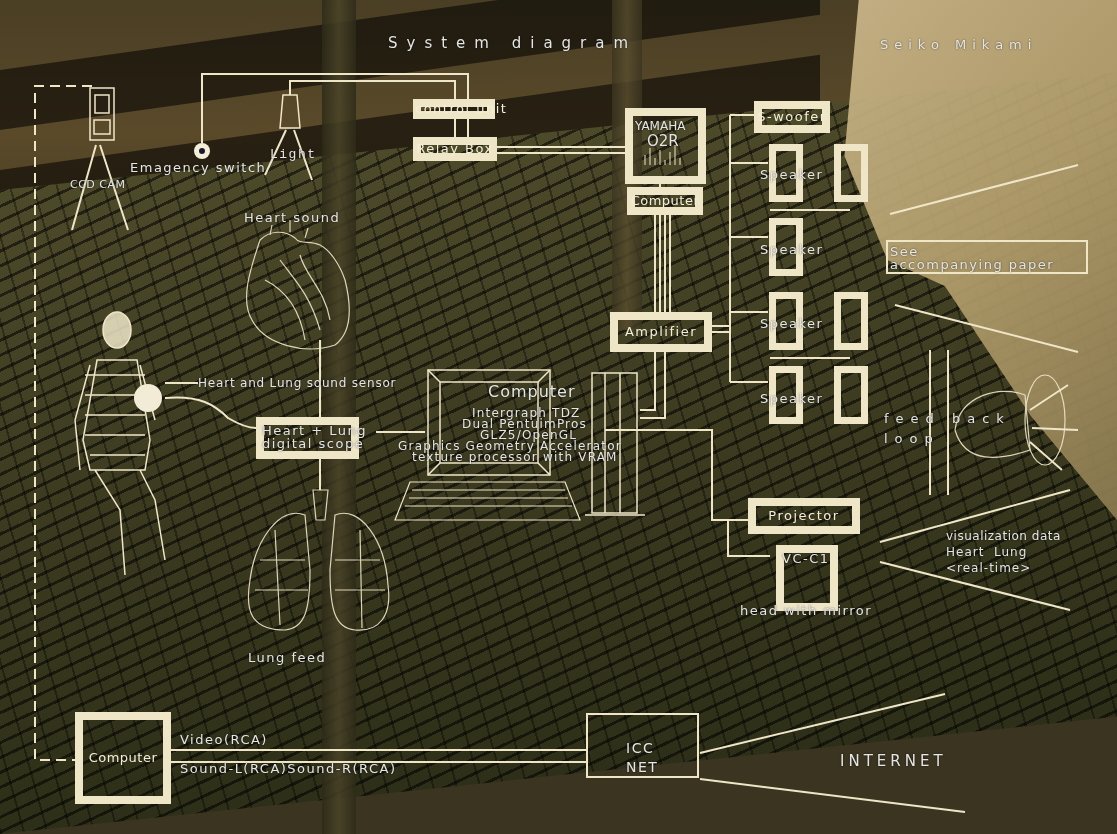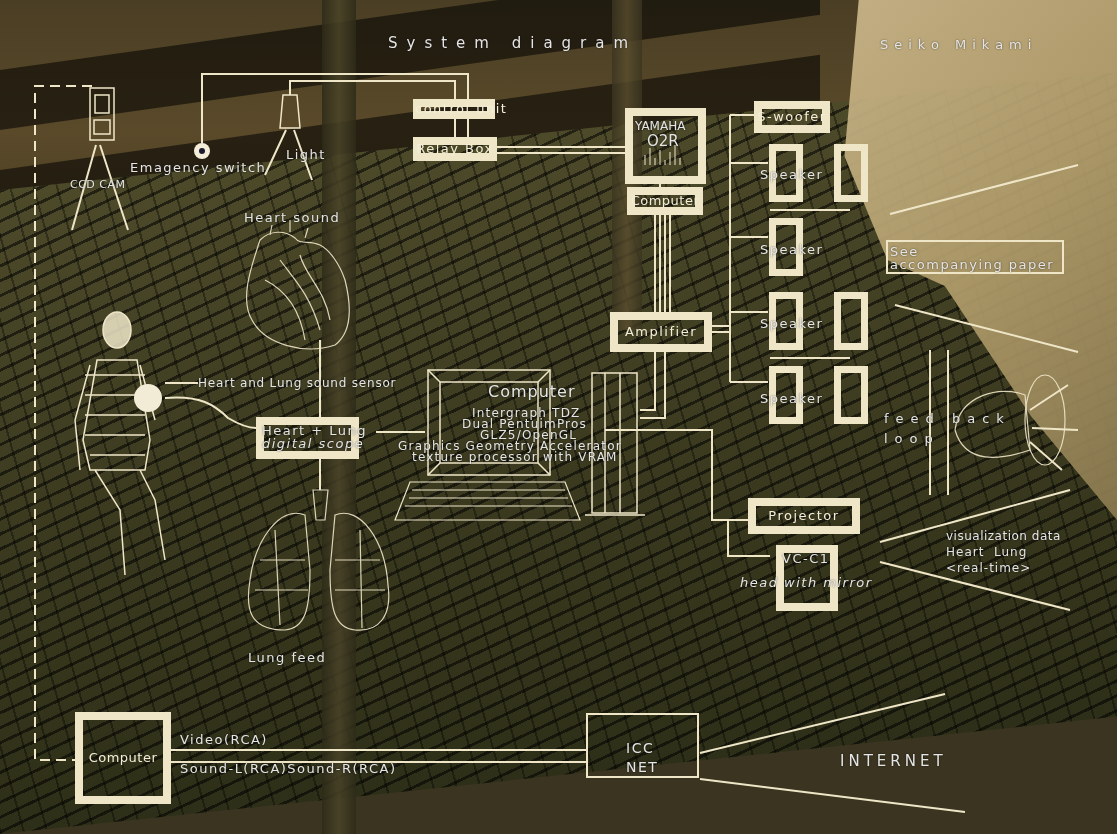--- a/index.html
+++ b/index.html
@@ -161,21 +161,21 @@
     <ellipse cx="1045" cy="420" rx="20" ry="45"></ellipse>
     <path d="M955 430 C960 395 1000 385 1025 395 L1030 450 C1000 460 965 465 955 430 Z"></path>
   </g>
 </svg>
 
 <div class="lbl title" style="left:388px;top:36px;">System diagram</div>
 <div class="lbl author" style="left:880px;top:38px;">Seiko Mikami</div>
 
 <div class="lbl" style="left:70px;top:179px;font-size:11px;letter-spacing:0.5px;">CCD CAM</div>
 <div class="lbl" style="left:130px;top:161px;">Emagency switch</div>
-<div class="lbl" style="left:286px;top:148px;">Light</div>
+<div class="lbl" style="left:270px;top:148px;font-family:Liberation Mono, monospace;">Light</div>
 
 <div class="box" style="left:413px;top:99px;width:82px;height:20px;">
   <span class="txt">control unit</span>
 </div>
 <div class="box" style="left:413px;top:137px;width:84px;height:24px;">
   <span class="txt">Relay Box</span>
 </div>
 
 <div class="box" style="left:625px;top:108px;width:81px;height:76px;">
   <span class="lbl" style="left:8px;top:10px;font-size:12px;letter-spacing:0;">YAMAHA</span>
@@ -201,46 +201,46 @@
 <div class="lbl" style="left:760px;top:392px;">Speaker</div>
 
 <div class="box" style="left:610px;top:312px;width:102px;height:40px;">
   <span class="txt">Amplifier</span>
 </div>
 
 <div class="lbl" style="left:244px;top:211px;">Heart sound</div>
 <div class="lbl" style="left:198px;top:377px;font-size:12px;letter-spacing:0.8px;">Heart and Lung sound sensor</div>
 <div class="box" style="left:256px;top:417px;width:103px;height:42px;">
   <span class="lbl" style="left:4px;top:5px;">Heart + Lung</span>
-  <span class="lbl" style="left:4px;top:18px;font-style:italic;">digital scope</span>
+  <span class="lbl" style="left:4px;top:18px;">digital scope</span>
 </div>
 <div class="lbl" style="left:248px;top:651px;">Lung feed</div>
 
 <div class="lbl" style="left:488px;top:384px;font-size:16px;letter-spacing:1px;">Computer</div>
 <div class="lbl" style="left:472px;top:407px;font-size:12px;letter-spacing:1.2px;">Intergraph TDZ</div>
 <div class="lbl" style="left:462px;top:418px;font-size:12px;letter-spacing:1.2px;">Dual PentuimPros</div>
 <div class="lbl" style="left:480px;top:429px;font-size:12px;letter-spacing:1.2px;">GLZ5/OpenGL</div>
 <div class="lbl" style="left:398px;top:440px;font-size:12px;letter-spacing:1.2px;text-align:right;">Graphics Geometry Accelerator</div>
 <div class="lbl" style="left:412px;top:451px;font-size:12px;letter-spacing:1.2px;">texture processor with VRAM</div>
 
 <div class="box" style="left:748px;top:498px;width:112px;height:36px;">
   <span class="txt">Projector</span>
 </div>
 <div class="box" style="left:776px;top:545px;width:62px;height:66px;">
   <span class="lbl" style="left:4px;top:5px;">VC-C1</span>
 </div>
-<div class="lbl" style="left:740px;top:576px;font-style:italic;">head with mirror</div>
+<div class="lbl" style="left:740px;top:604px;">head with mirror</div>
 <div class="lbl" style="left:946px;top:530px;font-size:12px;letter-spacing:0.5px;">visualization data</div>
 <div class="lbl" style="left:946px;top:546px;font-size:12px;letter-spacing:1px;">Heart  Lung</div>
 <div class="lbl" style="left:946px;top:562px;font-size:12px;letter-spacing:1px;">&lt;real-time&gt;</div>
 
 <div class="lbl" style="left:884px;top:412px;letter-spacing:7px;">feed back</div>
 <div class="lbl" style="left:884px;top:432px;letter-spacing:7px;">loop</div>
 
-<div class="plain" style="left:886px;top:240px;width:178px;height:34px;text-align:right;">
+<div class="plain" style="left:886px;top:240px;width:202px;height:34px;text-align:right;">
   <span class="lbl" style="left:2px;top:3px;">See</span>
   <span class="lbl" style="left:2px;top:16px;">accompanying paper</span>
 </div>
 
 <div class="box" style="left:75px;top:712px;width:96px;height:92px;">
   <span class="txt" style="letter-spacing:0.5px;">Computer</span>
 </div>
 <div class="lbl" style="left:180px;top:733px;">Video(RCA)</div>
 <div class="lbl" style="left:180px;top:762px;">Sound-L(RCA)Sound-R(RCA)</div>
 <div class="plain" style="left:586px;top:713px;width:113px;height:65px;text-decoration:underline;">

